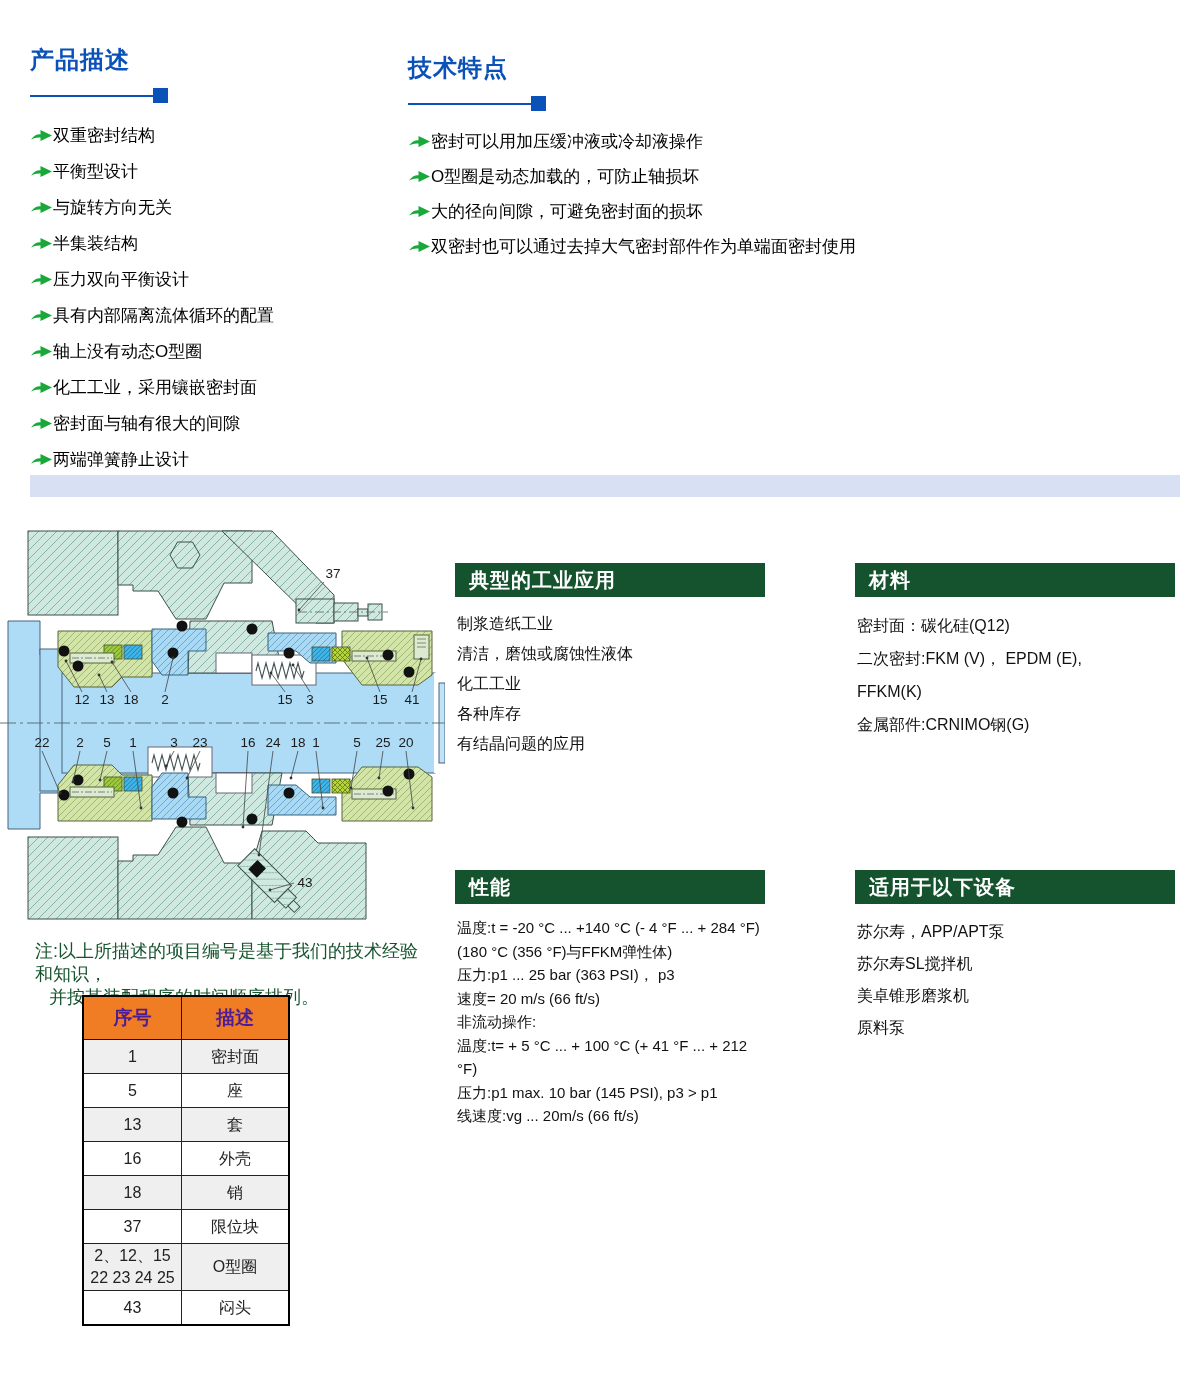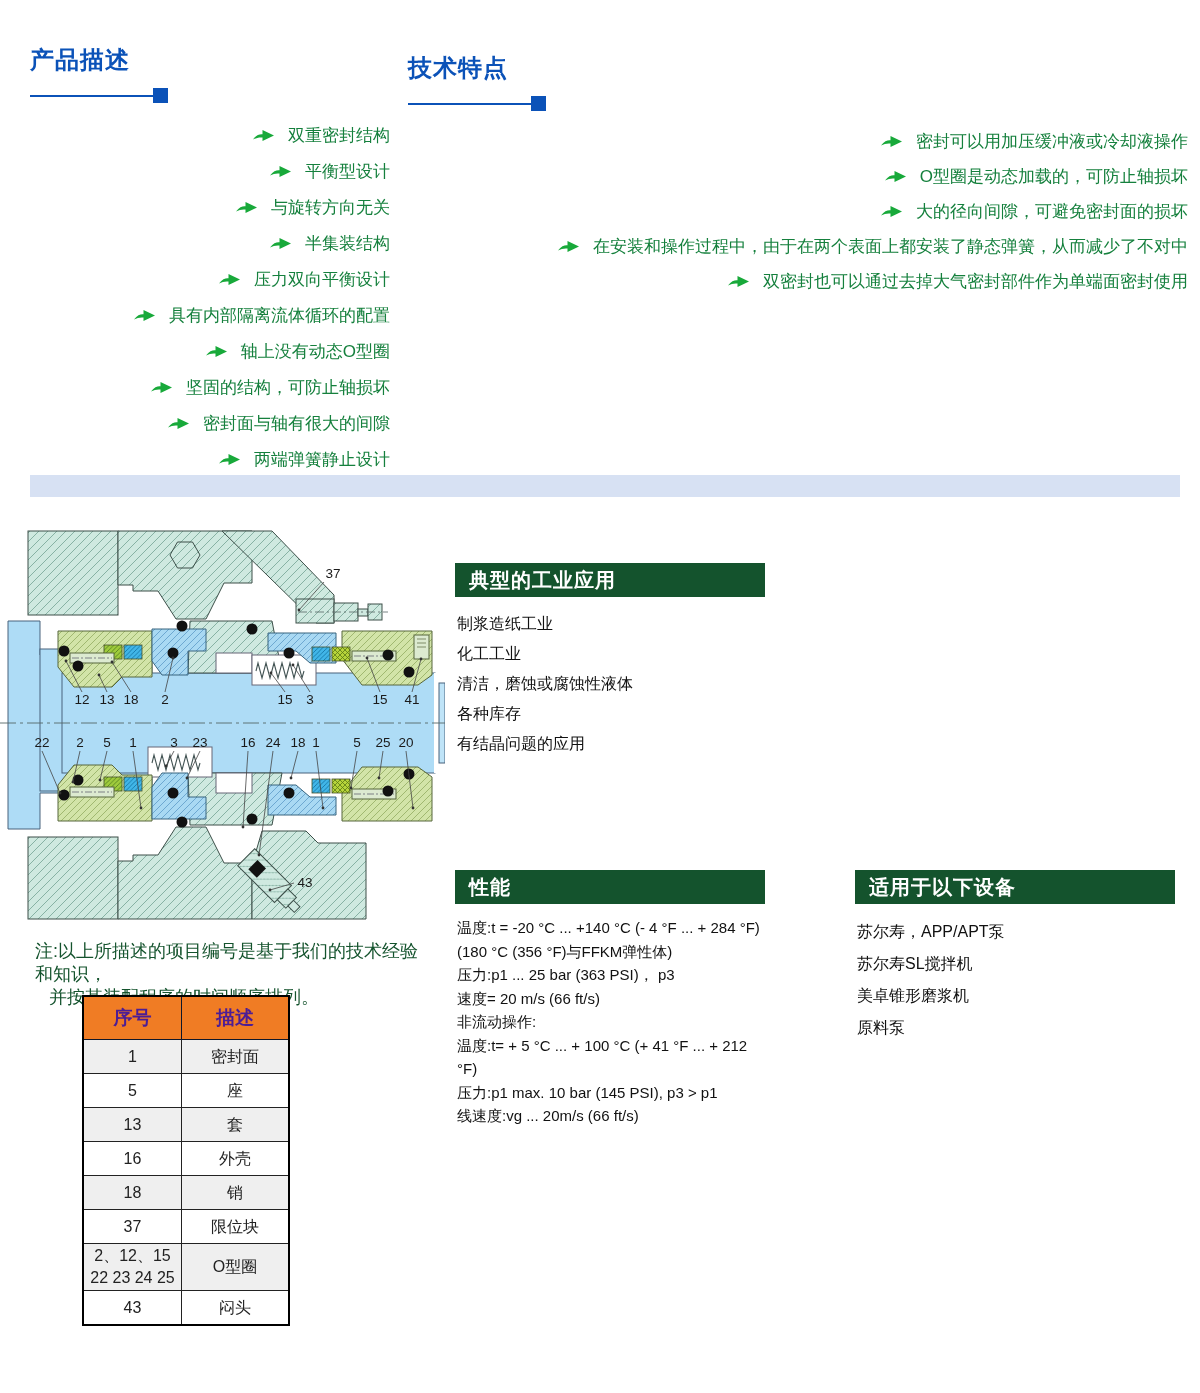--- a/index.html
+++ b/index.html
@@ -8,21 +8,21 @@
   .abs{position:absolute;}
 
   
   .sec-title{font-size:24px;font-weight:bold;color:#0B52B8;letter-spacing:1px;}
   .rule{display:flex;align-items:center;width:138px;margin-top:12px;}
   .rule .ln{flex:1;height:2px;background:#0B52B8;}
   .rule .sq{width:15px;height:15px;background:#0B52B8;}
 
   
   ul.bullets{list-style:none;margin:0;padding:0;}
-  ul.bullets li{display:flex;align-items:flex-start;gap:13px;font-size:17px;line-height:22px;color:#15803d;justify-content:flex-end;}
+  ul.bullets li{display:flex;align-items:flex-start;font-size:17px;line-height:22px;color:#000000;}
   .col-left ul.bullets li{margin-bottom:14px;}
   .col-right ul.bullets li{margin-bottom:13px;}
   .arrow-ic{flex:0 0 auto;margin-top:2px;}
 
   
   .band{background:#D7E1F3;}
 
   
   .panel-bar{background:#14532d;color:#fff;font-size:20px;font-weight:bold;
              height:34px;line-height:34px;padding-left:14px;letter-spacing:1px;}
@@ -101,21 +101,21 @@
         <li>
   <svg class="arrow-ic" width="23" height="17" viewBox="0 0 23 17">
     <path d="M1,12.5 C4.5,8 7.5,7 10.5,7.3 L10.5,3 L22,8.5 L10.5,14 L10.5,10.6 C7,10.2 4,11.2 1,12.5 Z" fill="#18A93A"></path>
   </svg>
 <span>轴上没有动态O型圈</span>
         </li>
         <li>
   <svg class="arrow-ic" width="23" height="17" viewBox="0 0 23 17">
     <path d="M1,12.5 C4.5,8 7.5,7 10.5,7.3 L10.5,3 L22,8.5 L10.5,14 L10.5,10.6 C7,10.2 4,11.2 1,12.5 Z" fill="#18A93A"></path>
   </svg>
-<span>坚固的结构，可防止轴损坏</span>
+<span>化工工业，采用镶嵌密封面</span>
         </li>
         <li>
   <svg class="arrow-ic" width="23" height="17" viewBox="0 0 23 17">
     <path d="M1,12.5 C4.5,8 7.5,7 10.5,7.3 L10.5,3 L22,8.5 L10.5,14 L10.5,10.6 C7,10.2 4,11.2 1,12.5 Z" fill="#18A93A"></path>
   </svg>
 <span>密封面与轴有很大的间隙</span>
         </li>
         <li>
   <svg class="arrow-ic" width="23" height="17" viewBox="0 0 23 17">
     <path d="M1,12.5 C4.5,8 7.5,7 10.5,7.3 L10.5,3 L22,8.5 L10.5,14 L10.5,10.6 C7,10.2 4,11.2 1,12.5 Z" fill="#18A93A"></path>
@@ -143,26 +143,20 @@
   <svg class="arrow-ic" width="23" height="17" viewBox="0 0 23 17">
     <path d="M1,12.5 C4.5,8 7.5,7 10.5,7.3 L10.5,3 L22,8.5 L10.5,14 L10.5,10.6 C7,10.2 4,11.2 1,12.5 Z" fill="#18A93A"></path>
   </svg>
 <span>O型圈是动态加载的，可防止轴损坏</span>
         </li>
         <li>
   <svg class="arrow-ic" width="23" height="17" viewBox="0 0 23 17">
     <path d="M1,12.5 C4.5,8 7.5,7 10.5,7.3 L10.5,3 L22,8.5 L10.5,14 L10.5,10.6 C7,10.2 4,11.2 1,12.5 Z" fill="#18A93A"></path>
   </svg>
 <span>大的径向间隙，可避免密封面的损坏</span>
-        </li>
-        <li>
-  <svg class="arrow-ic" width="23" height="17" viewBox="0 0 23 17">
-    <path d="M1,12.5 C4.5,8 7.5,7 10.5,7.3 L10.5,3 L22,8.5 L10.5,14 L10.5,10.6 C7,10.2 4,11.2 1,12.5 Z" fill="#18A93A"></path>
-  </svg>
-<span>在安装和操作过程中，由于在两个表面上都安装了静态弹簧，从而减少了不对中</span>
         </li>
         <li>
   <svg class="arrow-ic" width="23" height="17" viewBox="0 0 23 17">
     <path d="M1,12.5 C4.5,8 7.5,7 10.5,7.3 L10.5,3 L22,8.5 L10.5,14 L10.5,10.6 C7,10.2 4,11.2 1,12.5 Z" fill="#18A93A"></path>
   </svg>
 <span>双密封也可以通过去掉大气密封部件作为单端面密封使用</span>
         </li>
       </ul>
   </div>
 
@@ -436,27 +430,37 @@
           <td class="desc">闷头</td>
         </tr>
       </tbody>
   </table>
 
   <div class="abs panel-apps" style="left:455px;top:563px;width:310px;">
     <div class="panel-bar">典型的工业应用</div>
     <ul class="panel-list">
 
     <li>制浆造纸工业</li>
+        <li>清洁，磨蚀或腐蚀性液体</li>
         <li>化工工业</li>
-        <li>清洁，磨蚀或腐蚀性液体</li>
         <li>各种库存</li>
         <li>有结晶问题的应用</li>
       </ul>
   </div>
 
+  <div class="abs panel-mat" style="left:855px;top:563px;width:320px;">
+    <div class="panel-bar">材料</div>
+    <ul class="panel-list">
+
+    <li>密封面：碳化硅(Q12)</li>
+        <li>二次密封:FKM (V)， EPDM (E),</li>
+        <li>FFKM(K)</li>
+        <li>金属部件:CRNIMO钢(G)</li>
+      </ul>
+  </div>
 
   <div class="abs panel-perf" style="left:455px;top:870px;width:310px;">
     <div class="panel-bar">性能</div>
     <ul class="panel-list">
 
     <li>温度:t = -20 °C ... +140 °C (- 4 °F ... + 284 °F)</li>
         <li>(180 °C (356 °F)与FFKM弹性体)</li>
         <li>压力:p1 ... 25 bar (363 PSI)，  p3</li>
         <li>速度=  20 m/s (66 ft/s)</li>
         <li>非流动操作:</li>

